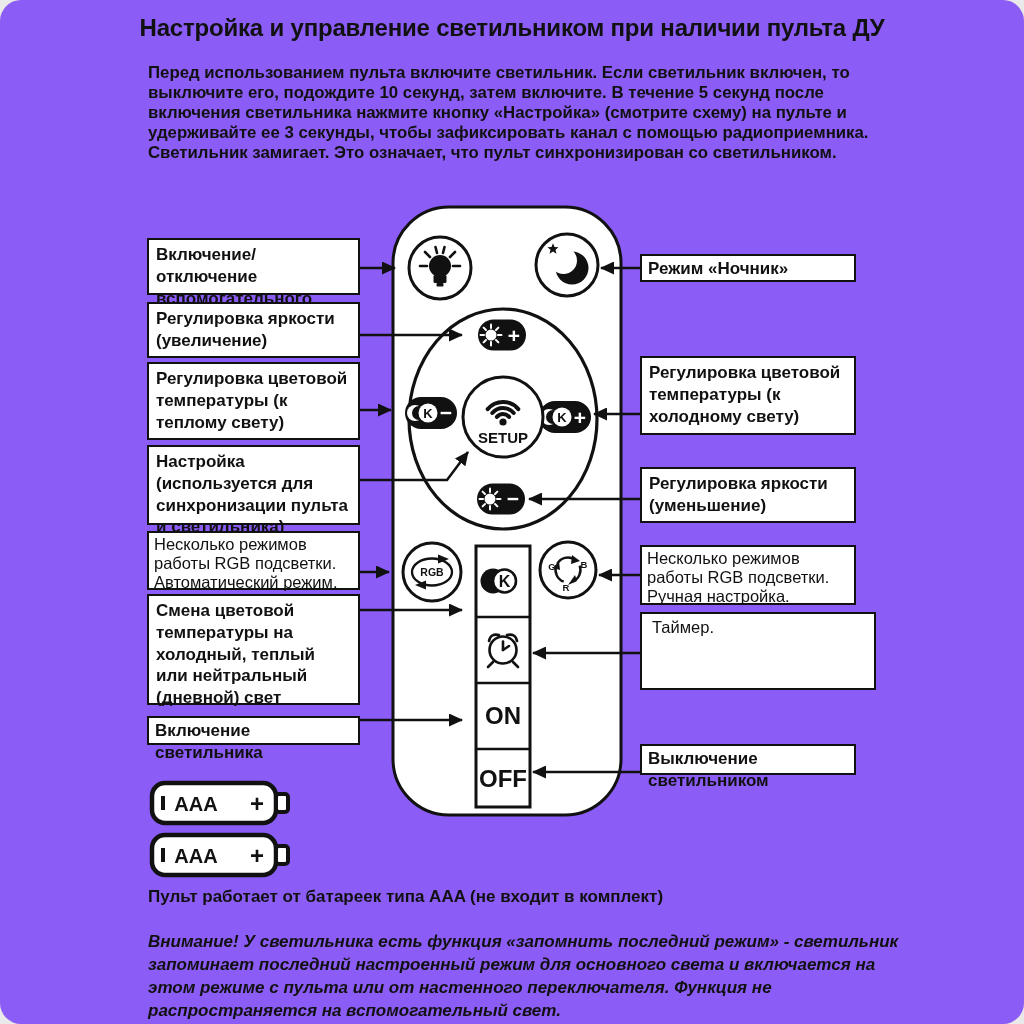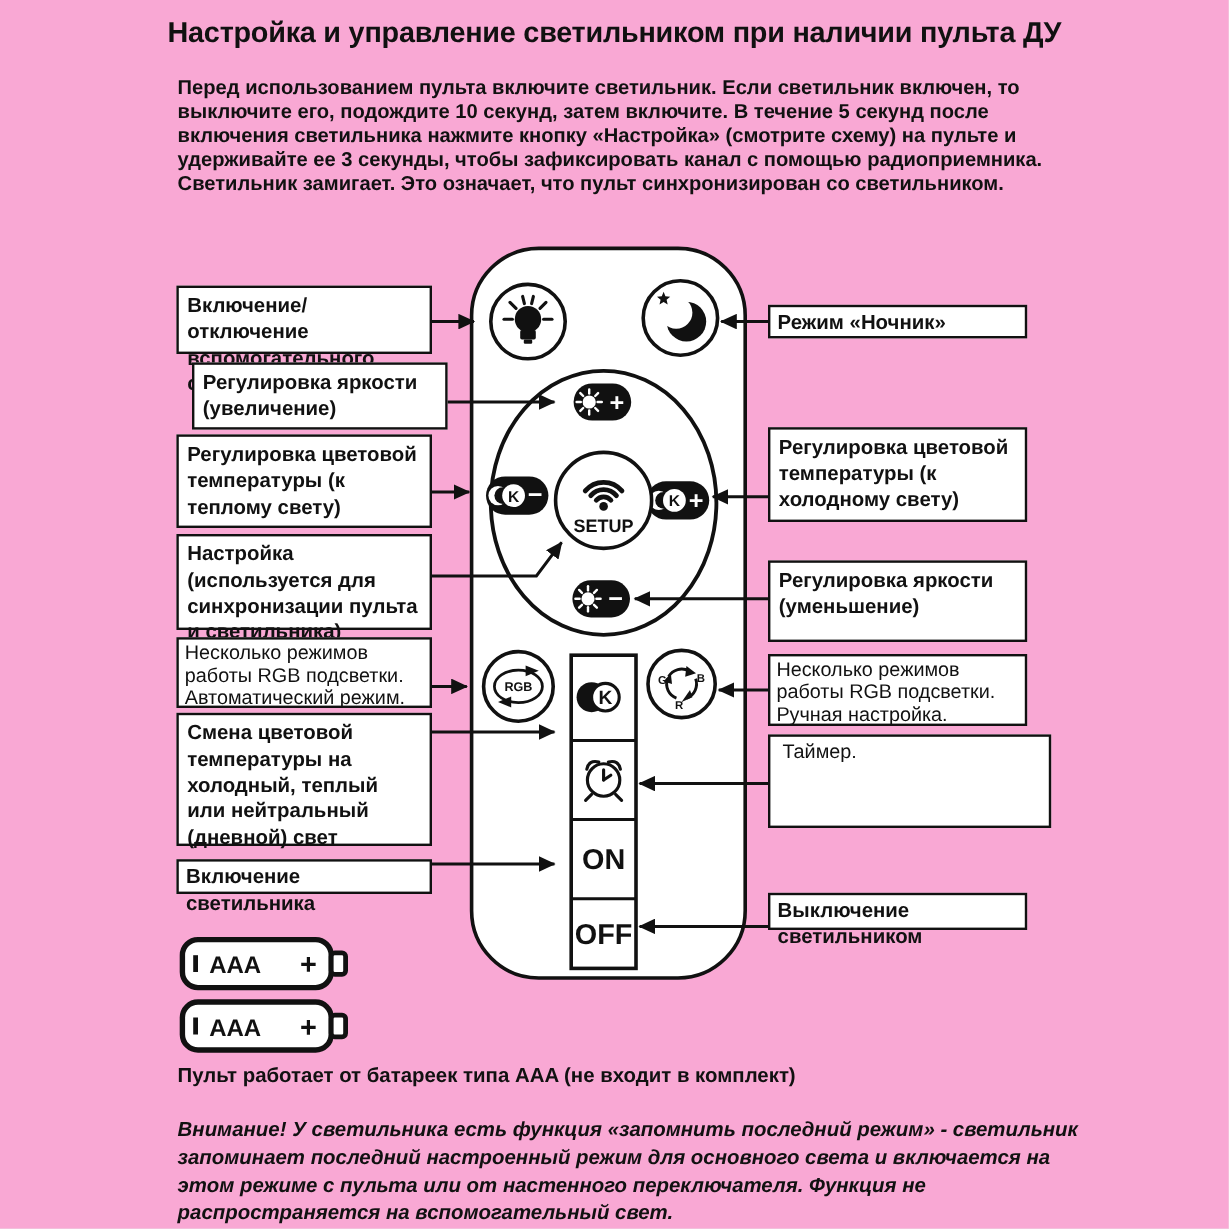--- a/index.html
+++ b/index.html
@@ -1,17 +1,17 @@
 <!DOCTYPE html>
 <html><head>
 <meta charset="utf-8">
 <style>
   html,body{margin:0;padding:0;background:#e9e9e9;}
-  #page{position:relative;width:1024px;height:1024px;background:#f9a8d4;overflow:hidden;
-        font-family:"Liberation Sans",sans-serif;color:#111;}
+  #page{position:relative;width:1024px;height:1024px;background:#8b5cf6;overflow:hidden;
+        font-family:"Liberation Sans",sans-serif;color:#111;border-radius:21px;}
   #page-title{position:absolute;left:0;top:14px;width:1024px;margin:0;text-align:center;
         font-size:24px;font-weight:bold;letter-spacing:-0.2px;}
   #intro{position:absolute;left:148px;top:63px;width:744px;margin:0;
         font-size:16.8px;font-weight:bold;line-height:20px;}
   svg#diagram{position:absolute;left:0;top:0;}
   .co{position:absolute;background:#fff;border:2.5px solid #111;box-sizing:border-box;
       font-size:17px;font-weight:bold;line-height:1.28;color:#111;padding:4px 7px;}
   .co.light{font-weight:normal;border-width:2px;font-size:16.5px;line-height:1.16;padding:2px 5px;}
   .co.oneline{padding:2px 6px;}
   #battery-note{position:absolute;left:148px;top:887px;margin:0;font-size:17px;font-weight:bold;}
@@ -232,30 +232,30 @@
     <g>
       <rect x="152" y="835" width="124" height="40" rx="13" fill="#fff" stroke="#111" stroke-width="4.5"></rect>
       <rect x="276" y="846" width="12" height="18" rx="3" fill="#fff" stroke="#111" stroke-width="4"></rect>
       <line x1="163" y1="848" x2="163" y2="862" stroke="#111" stroke-width="4"></line>
       <text x="196" y="863" font-size="20" text-anchor="middle">AAA</text>
       <text x="257" y="864" font-size="24">+</text>
     </g>
   </svg>
 
   <div class="co" style="left:147px;top:238px;width:213px;height:57px;">Включение/отключение вспомогательного света</div>
-  <div class="co" style="left:160px;top:302px;width:213px;height:56px;">Регулировка яркости (увеличение)</div>
+  <div class="co" style="left:147px;top:302px;width:213px;height:56px;">Регулировка яркости (увеличение)</div>
   <div class="co" style="left:147px;top:362px;width:213px;height:78px;">Регулировка цветовой температуры (к теплому свету)</div>
   <div class="co" style="left:147px;top:445px;width:213px;height:80px;">Настройка (используется для синхронизации пульта и светильника)</div>
   <div class="co light" style="left:147px;top:531px;width:213px;height:59px;">Несколько режимов работы RGB подсветки. Автоматический режим.</div>
   <div class="co" style="left:147px;top:594px;width:213px;height:111px;">Смена цветовой температуры на холодный, теплый или нейтральный (дневной) свет</div>
   <div class="co oneline" style="left:147px;top:716px;width:213px;height:29px;">Включение светильника</div>
 
   <div class="co oneline" style="left:640px;top:254px;width:216px;height:28px;">Режим «Ночник»</div>
   <div class="co" style="left:640px;top:356px;width:216px;height:79px;">Регулировка цветовой температуры (к холодному свету)</div>
-  <div class="co" style="left:640px;top:467px;width:216px;height:68px;">Регулировка яркости (уменьшение)</div>
+  <div class="co" style="left:640px;top:467px;width:216px;height:56px;">Регулировка яркости (уменьшение)</div>
   <div class="co light" style="left:640px;top:545px;width:216px;height:60px;">Несколько режимов работы RGB подсветки. Ручная настройка.</div>
   <div class="co light" style="left:640px;top:612px;width:236px;height:78px;padding:4px 10px;">Таймер.</div>
   <div class="co oneline" style="left:640px;top:744px;width:216px;height:31px;">Выключение светильником</div>
 
   <p id="battery-note">Пульт работает от батареек типа AAA (не входит в комплект)</p>
   <p id="warning">Внимание! У светильника есть функция «запомнить последний режим» - светильник запоминает последний настроенный режим для основного света и включается на этом режиме с пульта или от настенного переключателя. Функция не распространяется на вспомогательный свет.</p>
 
 </div>
 
 </body></html>

